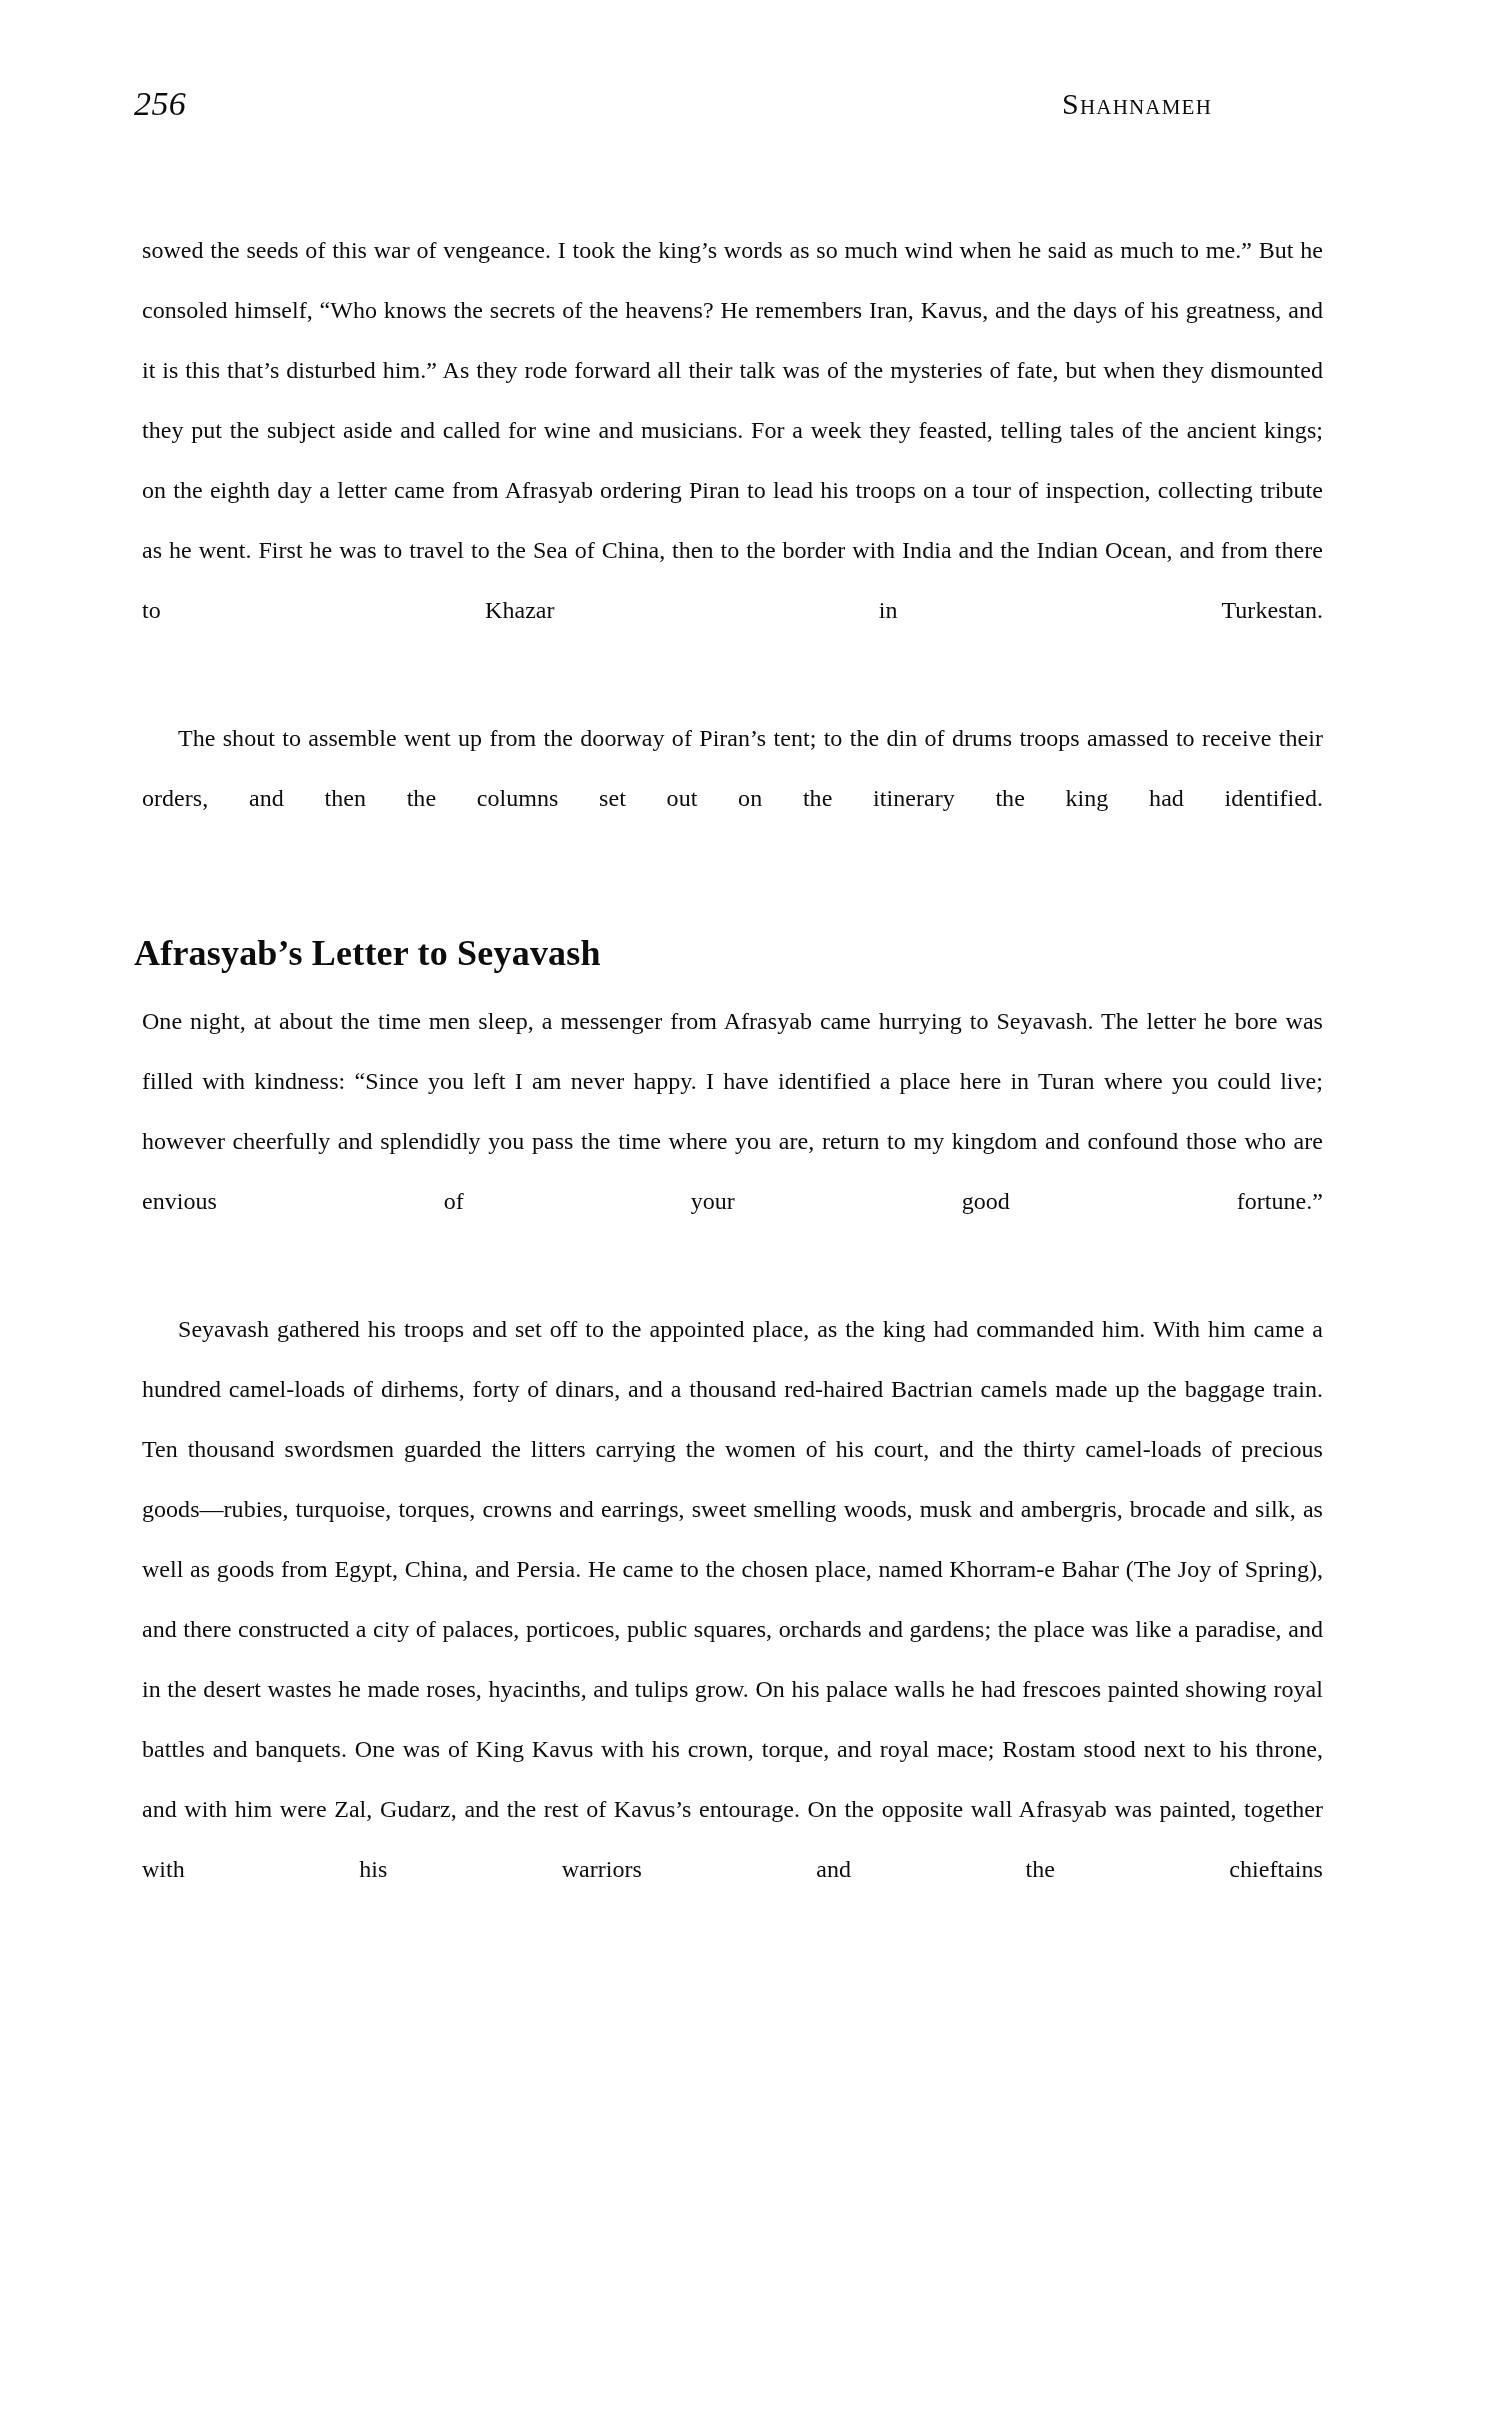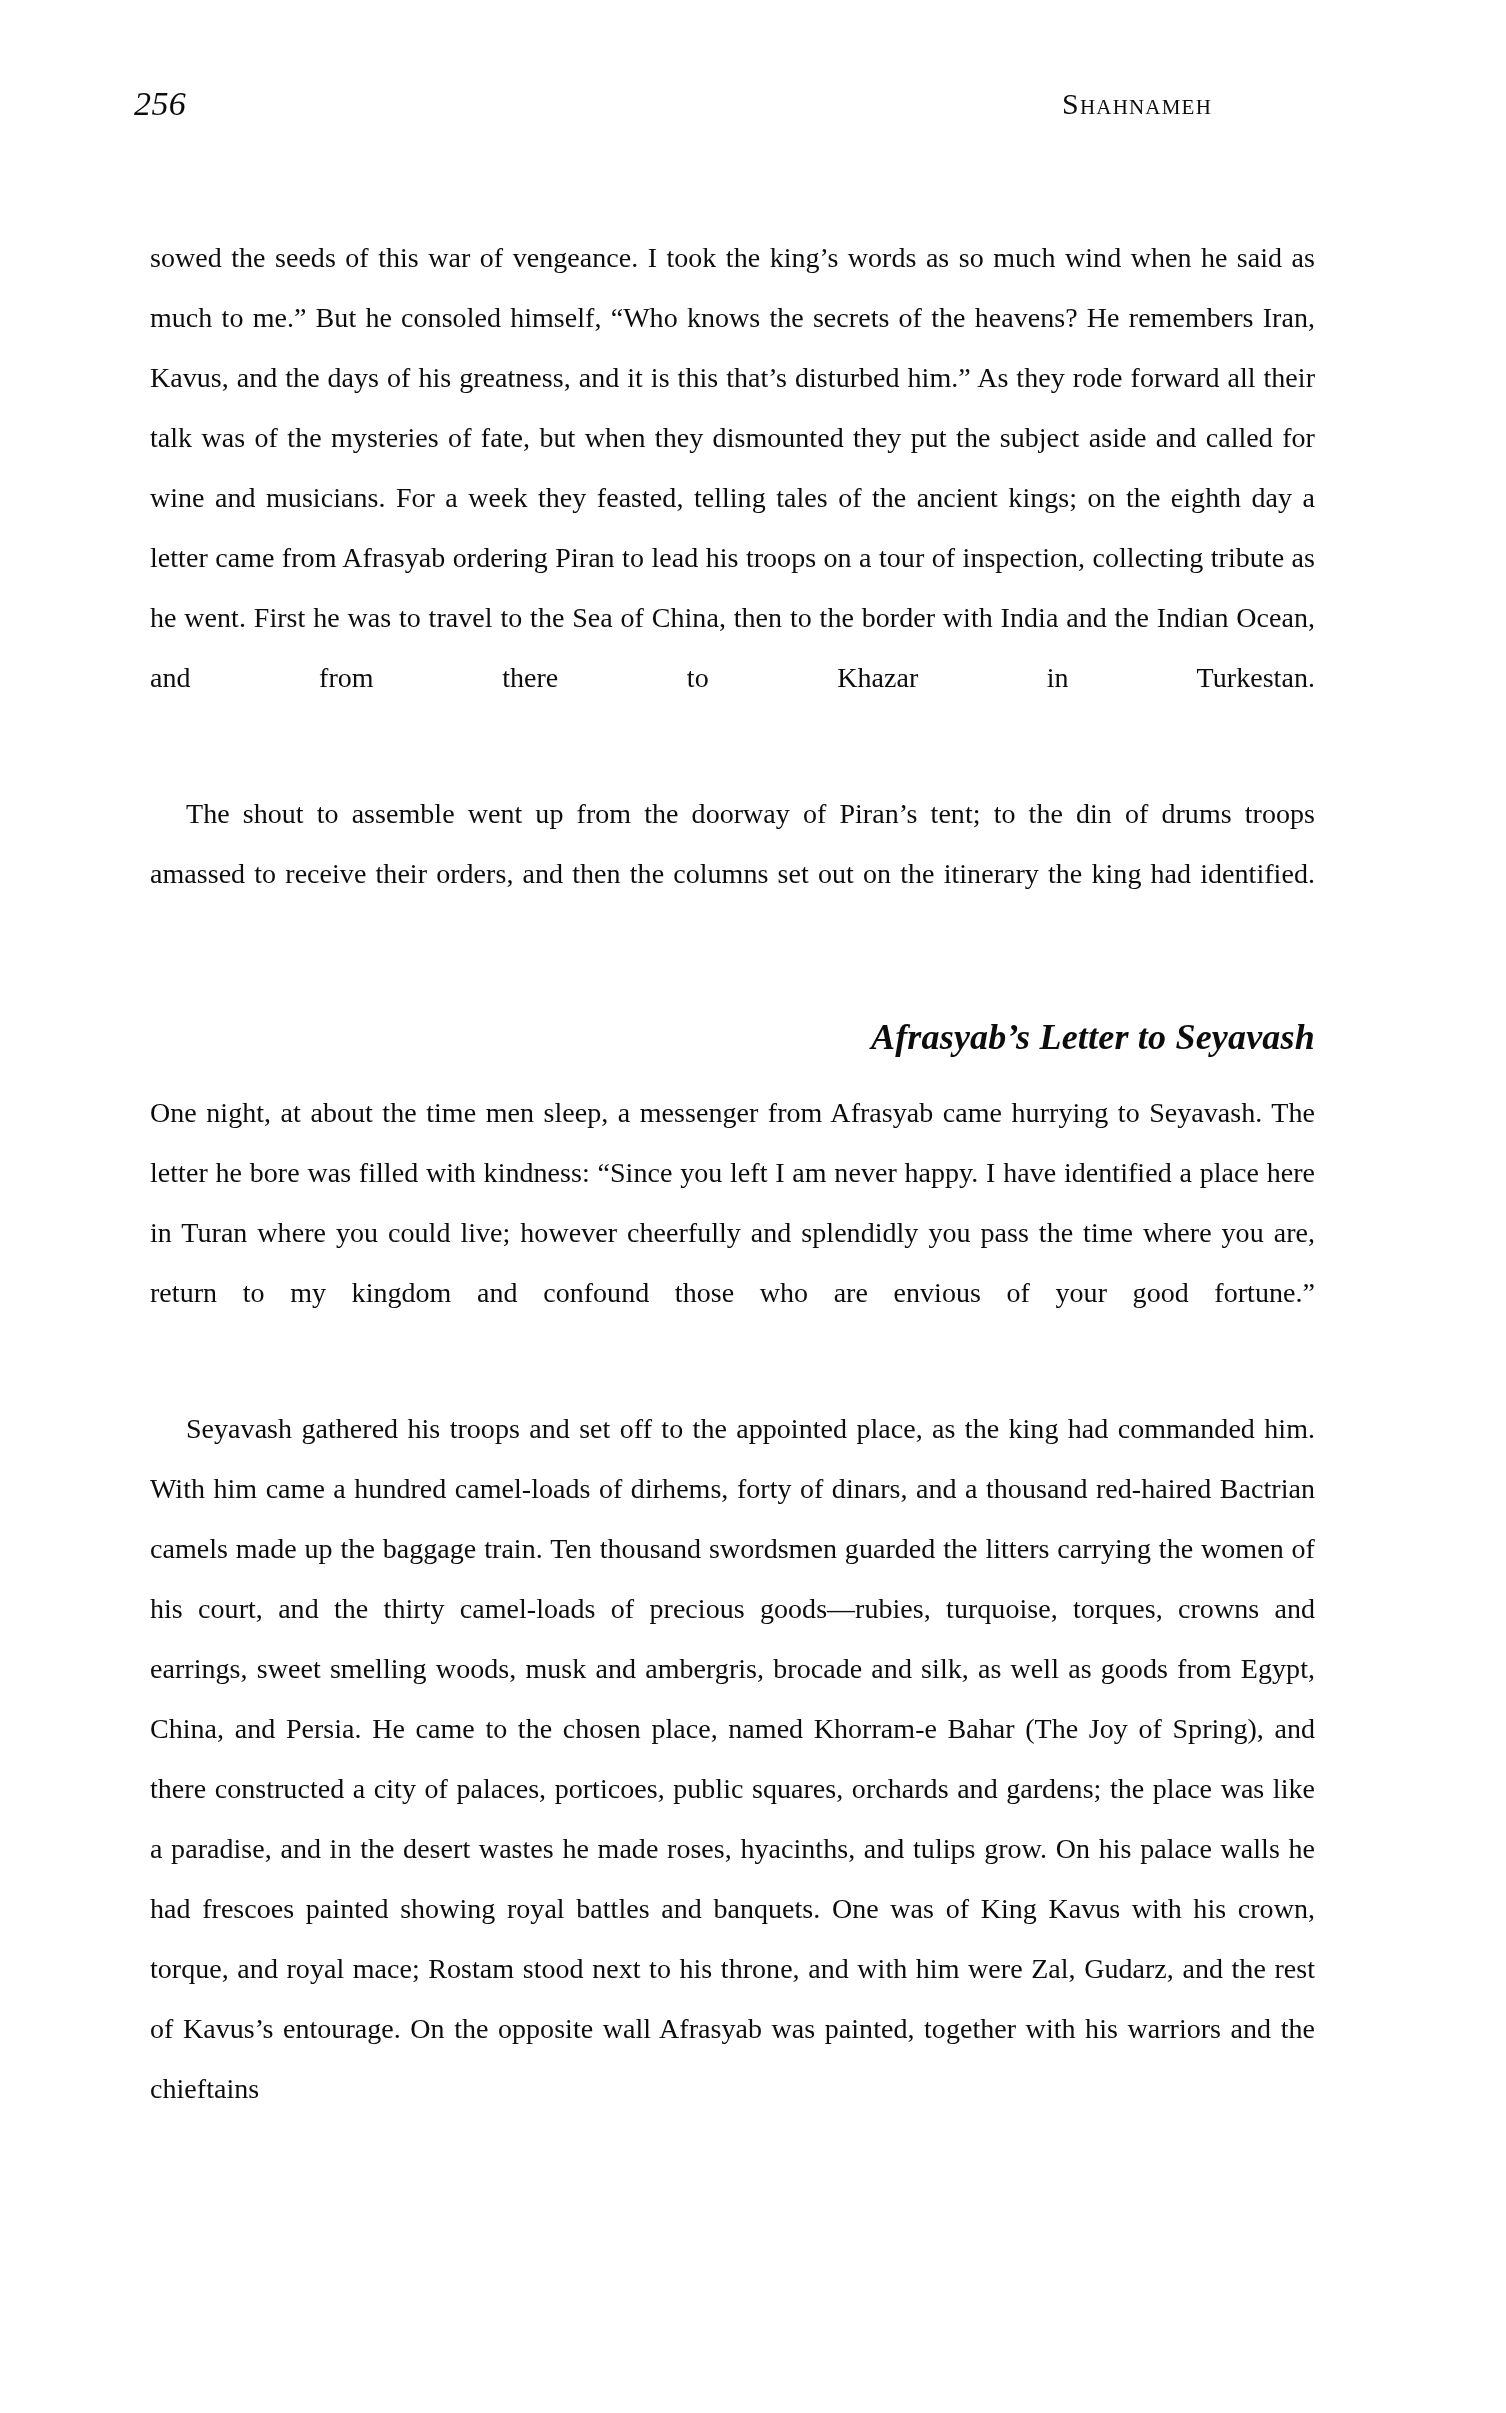--- a/index.html
+++ b/index.html
@@ -52,22 +52,22 @@
   }
 
   
   .textblock {
     position: absolute;
     left: 134px;
     top: 212px;
     width: 1197px;
   }
   p.body {
-    margin: 16px;
-    font-size: 28px;
+    margin: 8px;
+    font-size: 24px;
     line-height: 60px;
     text-align: justify;
     text-justify: inter-word;
     hyphens: none;
     letter-spacing: 0.04px;
     word-spacing: 0.3px;
   }
   p.body.indent {
     text-indent: 36px;
   }
@@ -75,29 +75,27 @@
     text-align: justify;
   }
   
   p.body::after {
     content: "";
     display: inline-block;
     width: 100%;
   }
 
   h2.section-heading {
-    margin: 16px;
+    margin: 0;
     padding-top: 30px;
     padding-bottom: 1.6px;
     font-size: 36px;
     line-height: 55px;
     font-weight: bold;
-    font-style: italic;
     letter-spacing: 0.2px;
-    text-align: right;
   }
 </style>
 </head>
 <body style="background: rgb(255, 255, 255); color: rgb(13, 13, 13);">
 
 <div class="page" style="background: rgb(255, 255, 255);">
 
   <div class="running-head">
     <span class="folio">256</span>
     <span class="book-title">Shahnameh</span>

